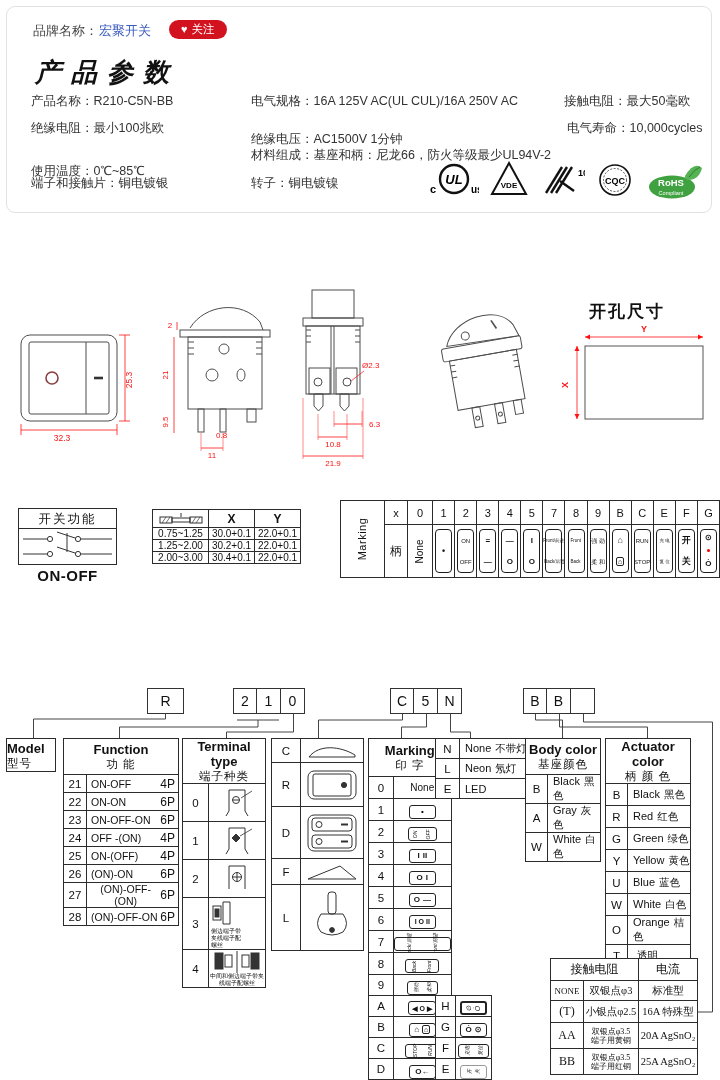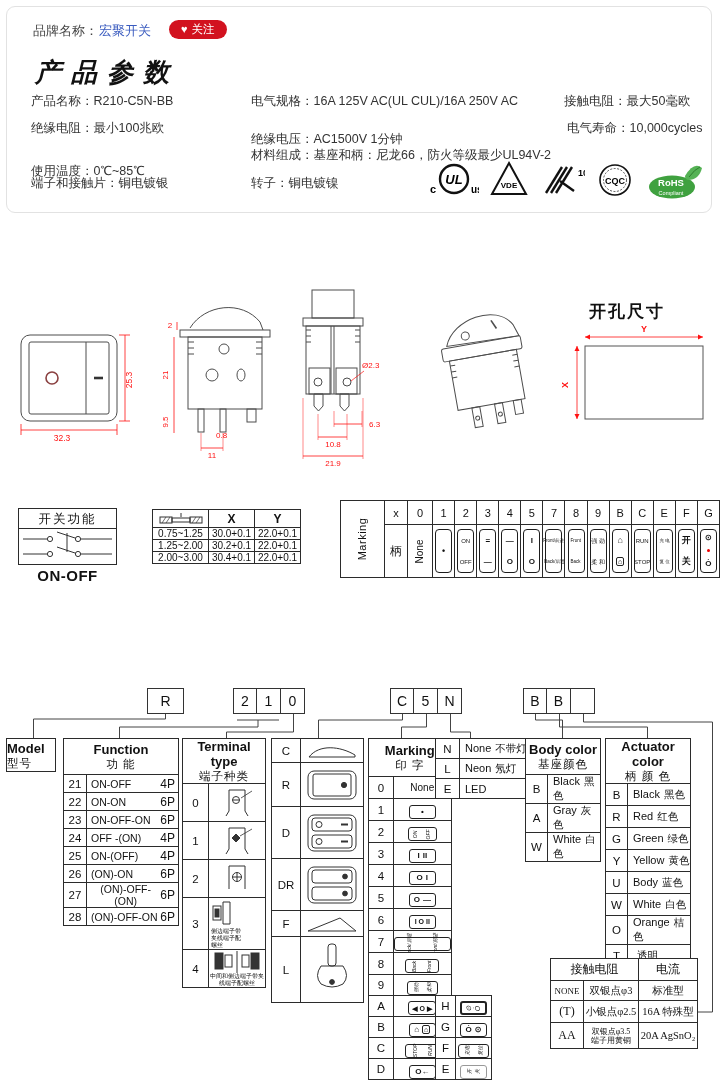--- a/index.html
+++ b/index.html
@@ -625,34 +625,20 @@
                 <rect x="7" y="4" width="40" height="13" rx="3"></rect>
                 <circle cx="14" cy="10.5" r="3"></circle>
                 <line x1="36" y1="10.5" x2="43" y2="10.5" stroke-width="2"></line>
                 <rect x="7" y="21" width="40" height="13" rx="3"></rect>
                 <circle cx="14" cy="27.5" r="3"></circle>
                 <line x1="36" y1="27.5" x2="43" y2="27.5" stroke-width="2"></line>
               </g>
             </svg>
           </td>
         </tr>
-    <tr style="height:52px">
-          <td class="codecell">DR</td>
-      <td>
-            <svg width="54" height="38" viewBox="0 0 54 38" style="margin:0 auto">
-              <g stroke="#333" fill="none">
-                <rect x="3" y="1" width="48" height="36" rx="6"></rect>
-                <rect x="7" y="4" width="40" height="13" rx="3"></rect>
-                <circle cx="40" cy="10.5" r="2.4" fill="#333"></circle>
-                <rect x="7" y="21" width="40" height="13" rx="3"></rect>
-                <circle cx="40" cy="27.5" r="2.4" fill="#333"></circle>
-              </g>
-            </svg>
-          </td>
-        </tr>
     <tr style="height:26px">
           <td class="codecell">F</td>
       <td>
             <svg width="56" height="20" viewBox="0 0 56 20" style="margin:0 auto">
               <path d="M4,17 L36,4 L52,17 Z" stroke="#333" fill="none"></path>
             </svg>
           </td>
         </tr>
     <tr style="height:66px">
           <td class="codecell">L</td>
@@ -883,21 +869,21 @@
     <tr style="height:22px">
           <td class="codecell">G</td>
           <td class="rowtext"><b>Green</b><span class="cn">绿色</span></td>
         </tr>
     <tr style="height:22px">
           <td class="codecell">Y</td>
           <td class="rowtext"><b>Yellow</b><span class="cn">黄色</span></td>
         </tr>
     <tr style="height:22px">
           <td class="codecell">U</td>
-          <td class="rowtext"><b>Body</b><span class="cn">蓝色</span></td>
+          <td class="rowtext"><b>Blue</b><span class="cn">蓝色</span></td>
         </tr>
     <tr style="height:22px">
           <td class="codecell">W</td>
           <td class="rowtext"><b>White</b><span class="cn">白色</span></td>
         </tr>
     <tr style="height:22px">
           <td class="codecell">O</td>
           <td class="rowtext"><b>Orange</b><span class="cn">桔色</span></td>
         </tr>
     <tr style="height:22px">
@@ -929,16 +915,24 @@
           <td class="sv-c">16A 特殊型</td>
         </tr>
     <tr style="height:26px">
           <td class="sv-code2">AA</td>
           <td class="sv-d">
             <small>双银点φ3.5</small>
             <small>端子用黄铜</small>
           </td>
           <td class="sv-c">20A AgSnO₂</td>
         </tr>
+    <tr style="height:26px">
+          <td class="sv-code2">BB</td>
+          <td class="sv-d">
+            <small>双银点φ3.5</small>
+            <small>端子用红铜</small>
+          </td>
+          <td class="sv-c">25A AgSnO₂</td>
+        </tr>
   </tbody>
     </table>
 
 </div>
 
 </body></html>

